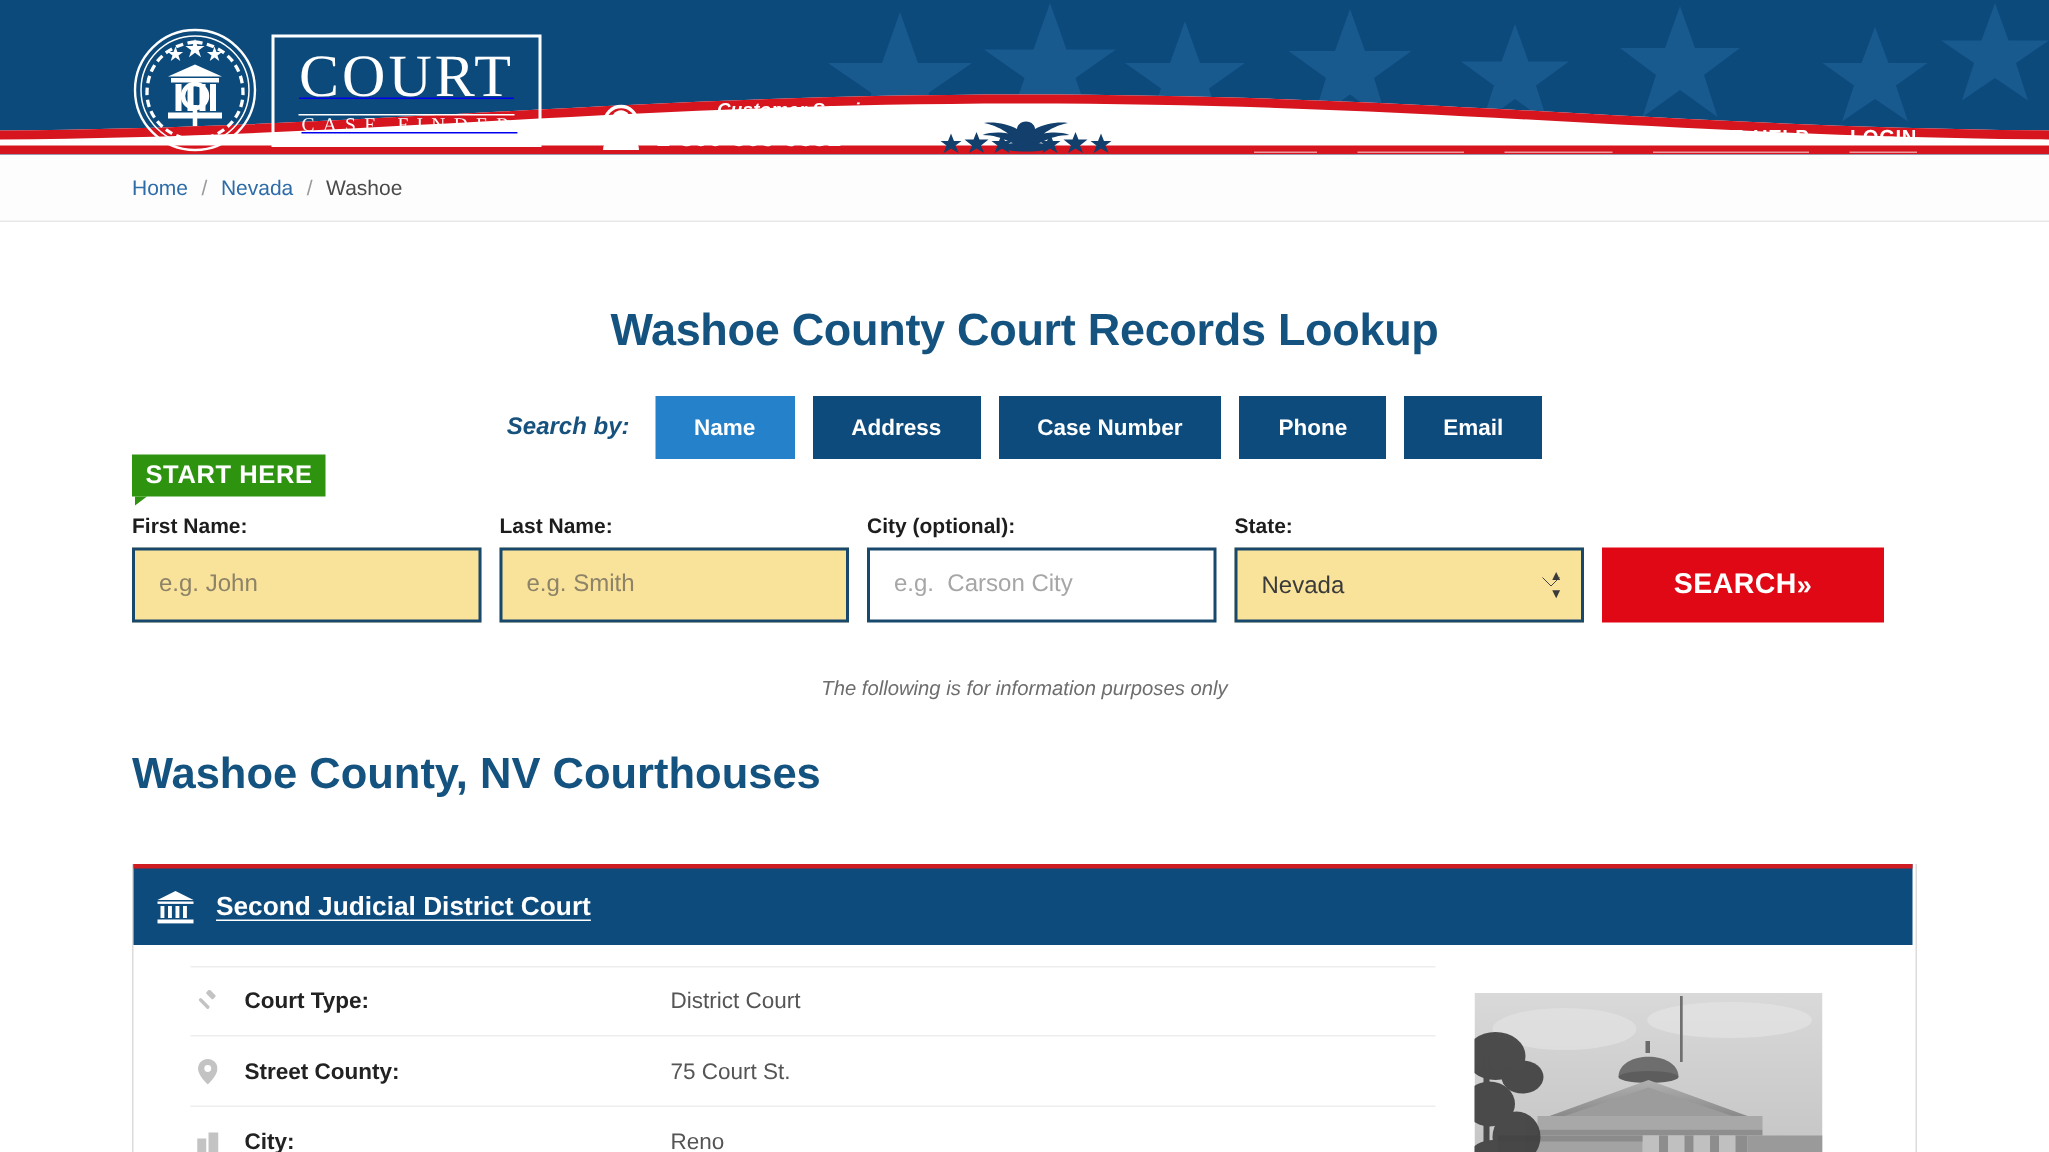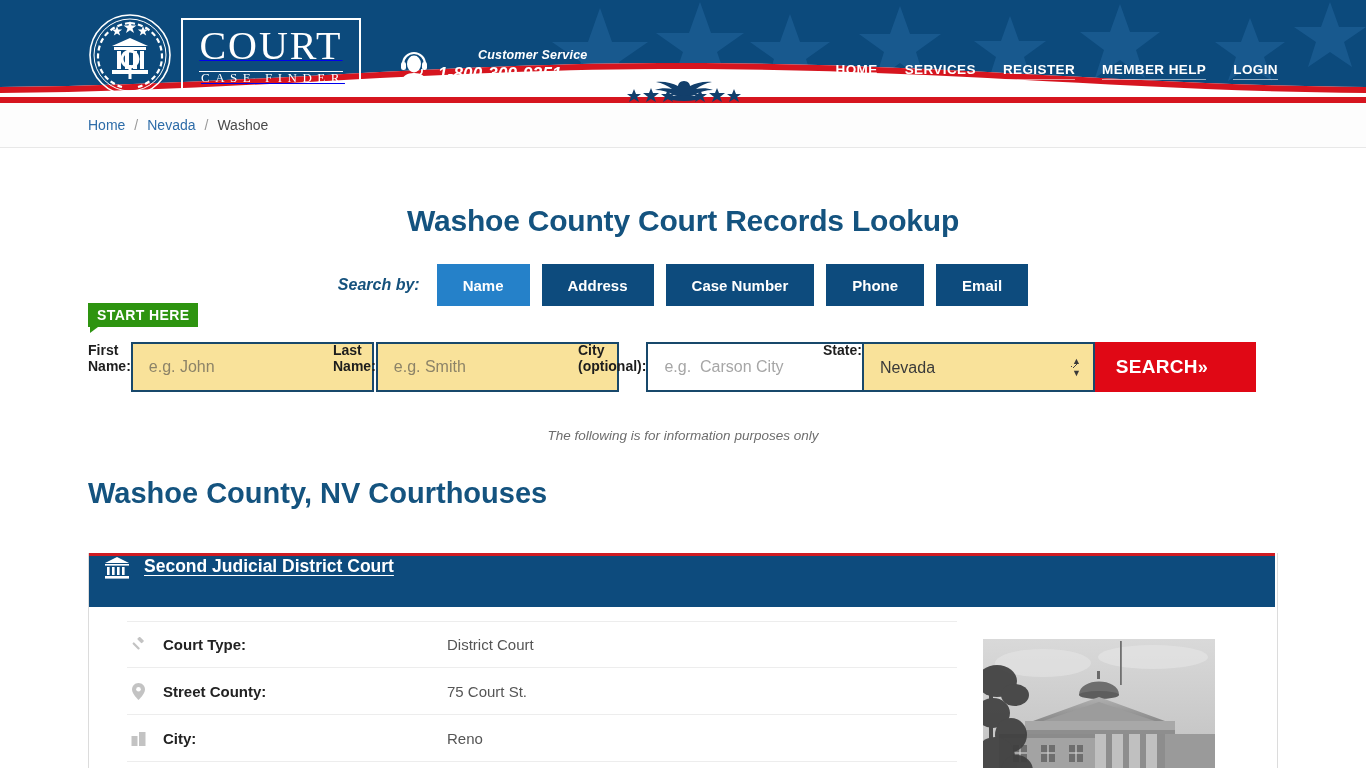--- a/index.html
+++ b/index.html
@@ -17,21 +17,21 @@
     height: 103px;
     background: #0c4a7c;
     overflow: hidden;
   }
   .header-stars { position: absolute; inset: 0; pointer-events: none; }
   .header-wave { position: absolute; left: 0; bottom: 0; width: 100%; height: 46px; }
   .header-inner {
     position: relative;
     width: 1190px; margin: 0 auto;
     height: 102px;
-    display: flex; align-items: center;
+    display: flex; align-items: flex-end;
     z-index: 3;
   }
 
   .logo-block {
     display: flex; align-items: center;
     margin-top: 8px;
     gap: 9px;
   }
   .logo-seal { width: 84px; height: 84px; flex: none; }
   .logo-wordmark {
@@ -125,36 +125,36 @@
     height: 42px; padding: 0 26px;
     display: flex; align-items: center; justify-content: center;
   }
   .tab.active { background: #2581c9; }
 
   
   .search-form-wrap { position: relative; margin-top: 17px; }
   .start-here {
     position: absolute; left: 0; top: -20px;
     background: #2e9410; color: #fff;
-    font-size: 14px; font-weight: bold; letter-spacing: .4px;
+    font-size: 17px; font-weight: bold; letter-spacing: .4px;
     padding: 4px 9px 4px 9px;
     line-height: 1.15;
   }
   .start-here::after {
     content: "";
     position: absolute; left: 2px; bottom: -6px;
     border-left: 8px solid #2e9410;
     border-bottom: 6px solid transparent;
   }
 
   .search-form {
     display: flex; align-items: flex-end; gap: 12px;
     padding-top: 19px;
   }
-  .field { display: flex; }
+  .field { display: flex; flex-direction: column; }
   .field-label {
     font-size: 14px; font-weight: bold; color: #1d1d1d;
     margin-bottom: 7px;
   }
   .field input, .field select {
     height: 50px;
     border: 2px solid #18486b;
     background: #f9e29a;
     font-family: "Liberation Sans", sans-serif;
     font-size: 16px; color: #3a3a3a;
@@ -213,21 +213,21 @@
   .court-card {
     margin-top: 43px;
     border: 1px solid #dcdcdc;
     border-top: none;
     background: #fff;
   }
   .court-card-head {
     background: #0d4b7d;
     border-top: 3px solid #cf1b22;
     height: 54px;
-    display: flex; align-items: flex-start;
+    display: flex; align-items: center;
     padding-left: 15px;
     margin-right: 2px;
   }
   .bank-icon { width: 26px; height: 24px; flex: none; margin-right: 14px; }
   .court-card-head a {
     color: #ffffff; font-size: 17.5px; font-weight: bold;
     text-decoration: underline; text-underline-offset: 3px;
   }
   .court-card-body {
     display: flex;

